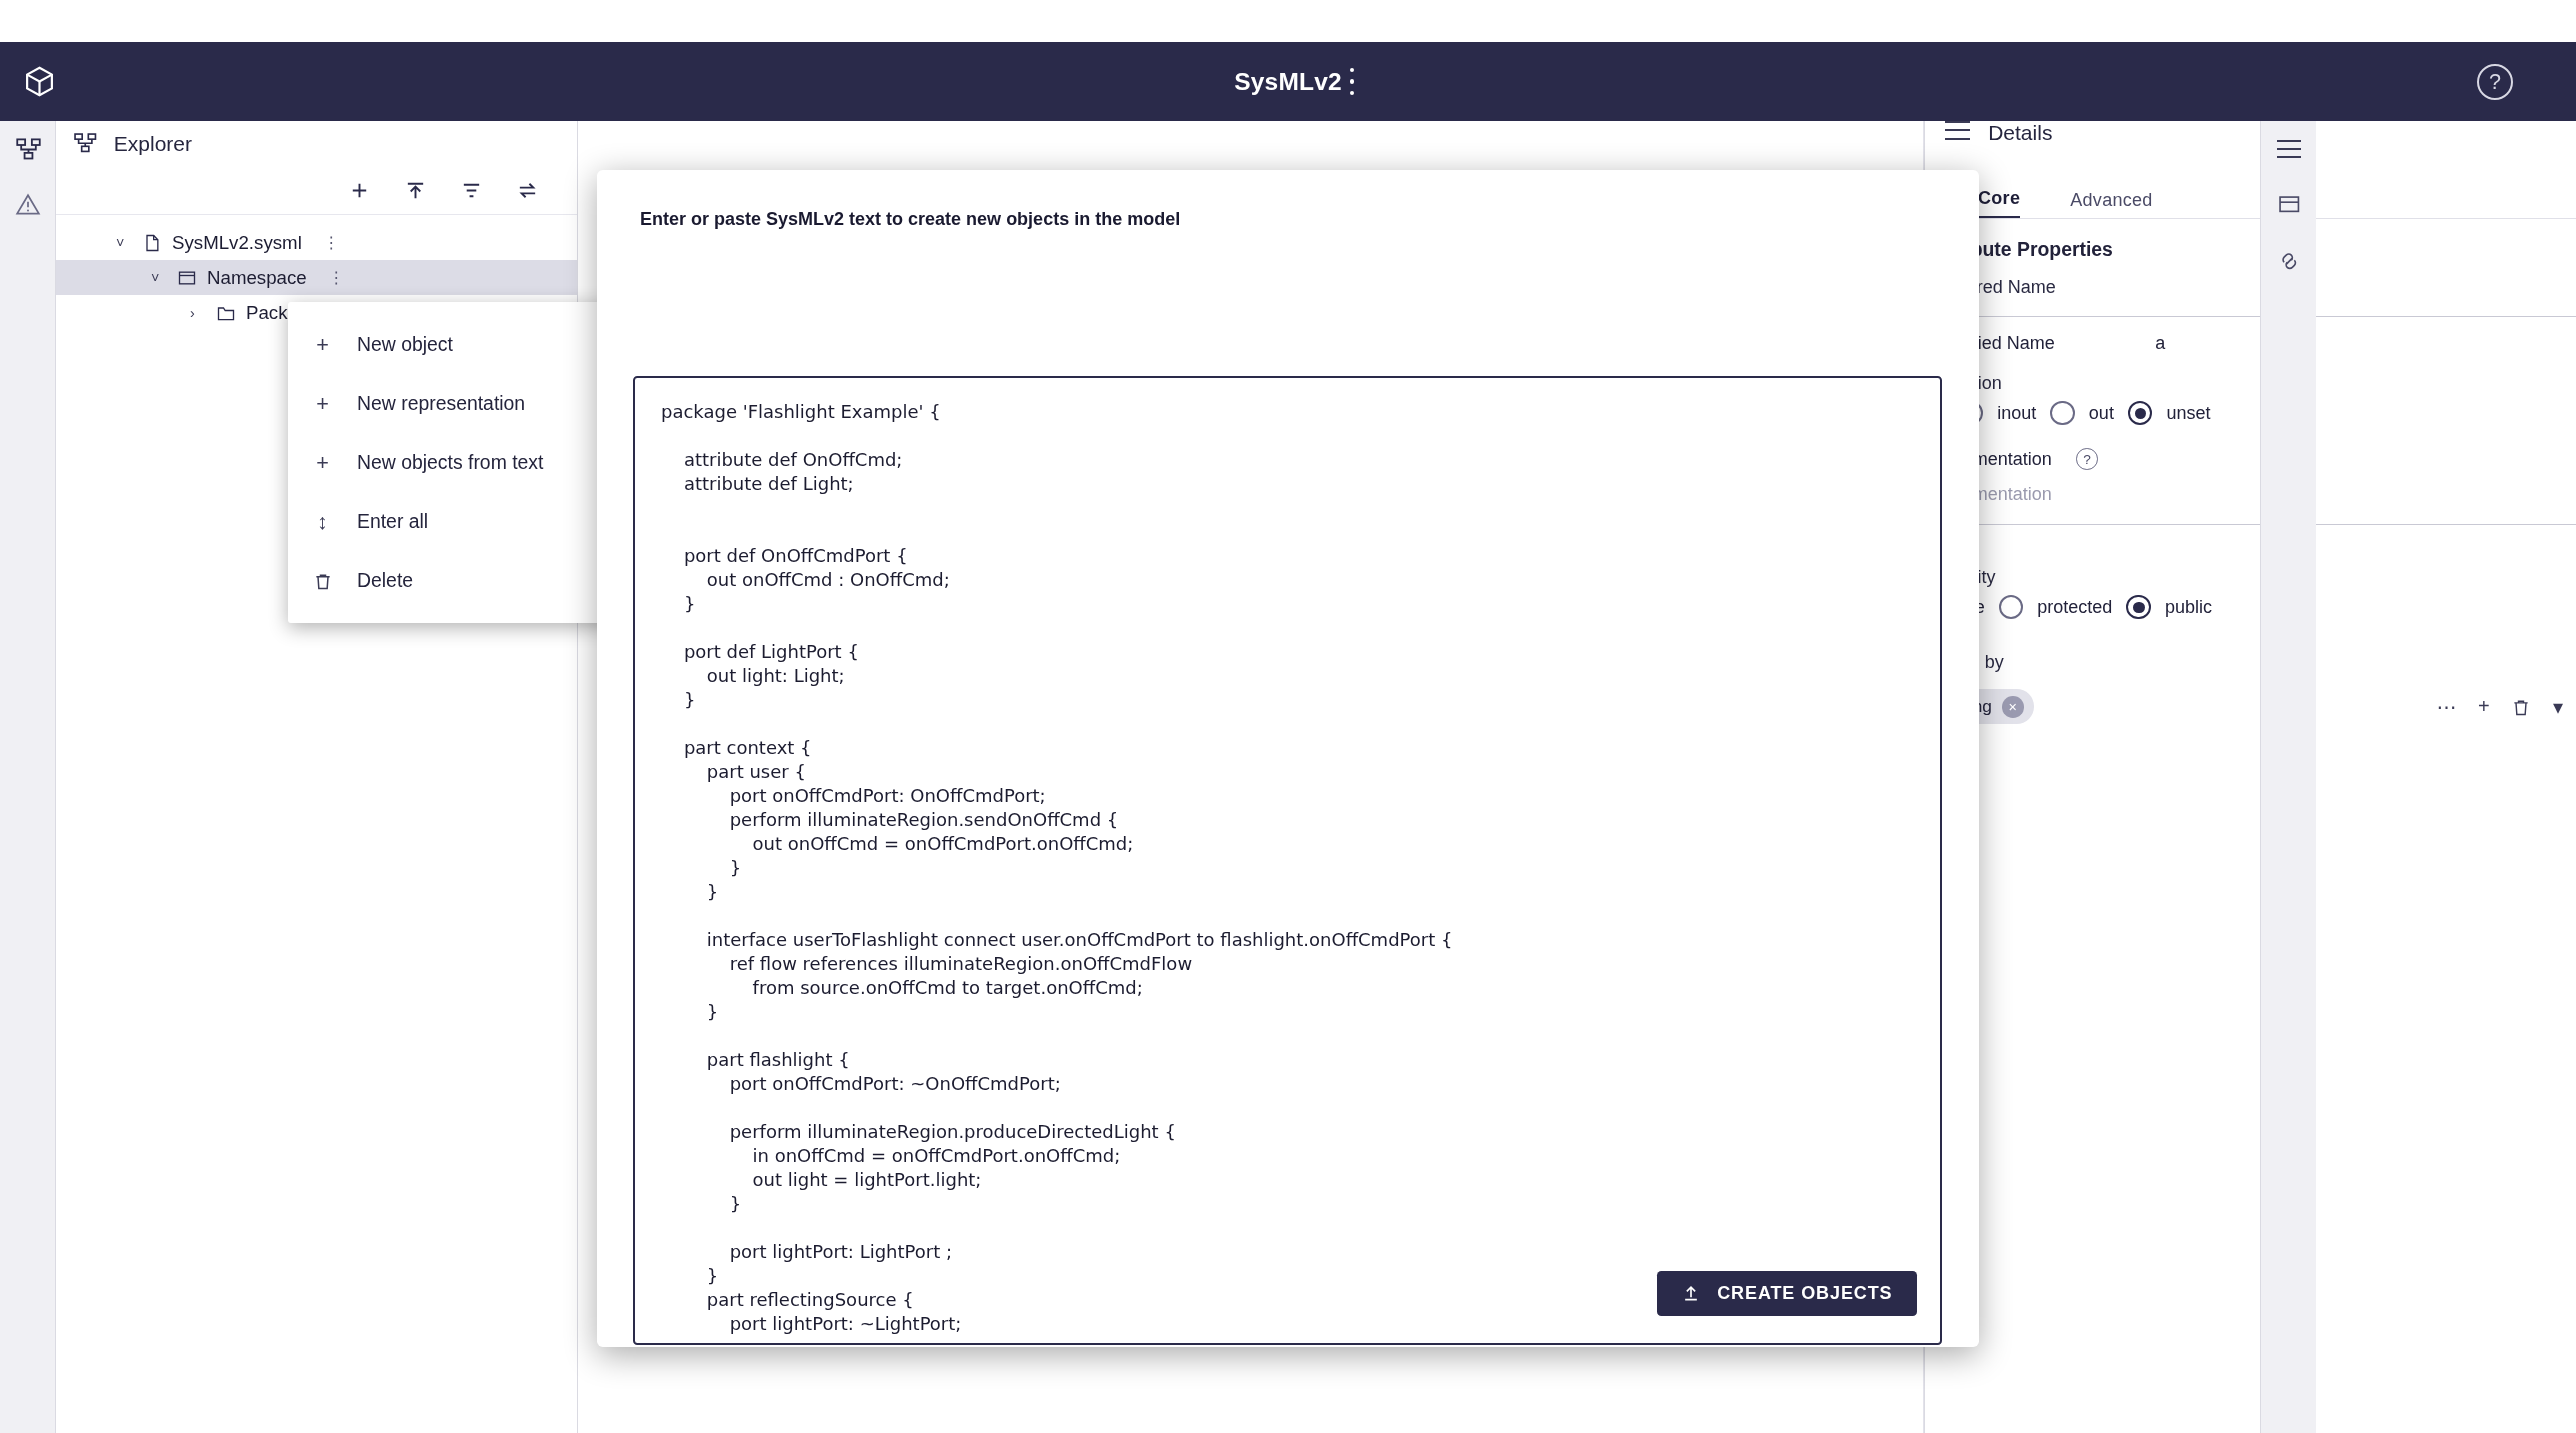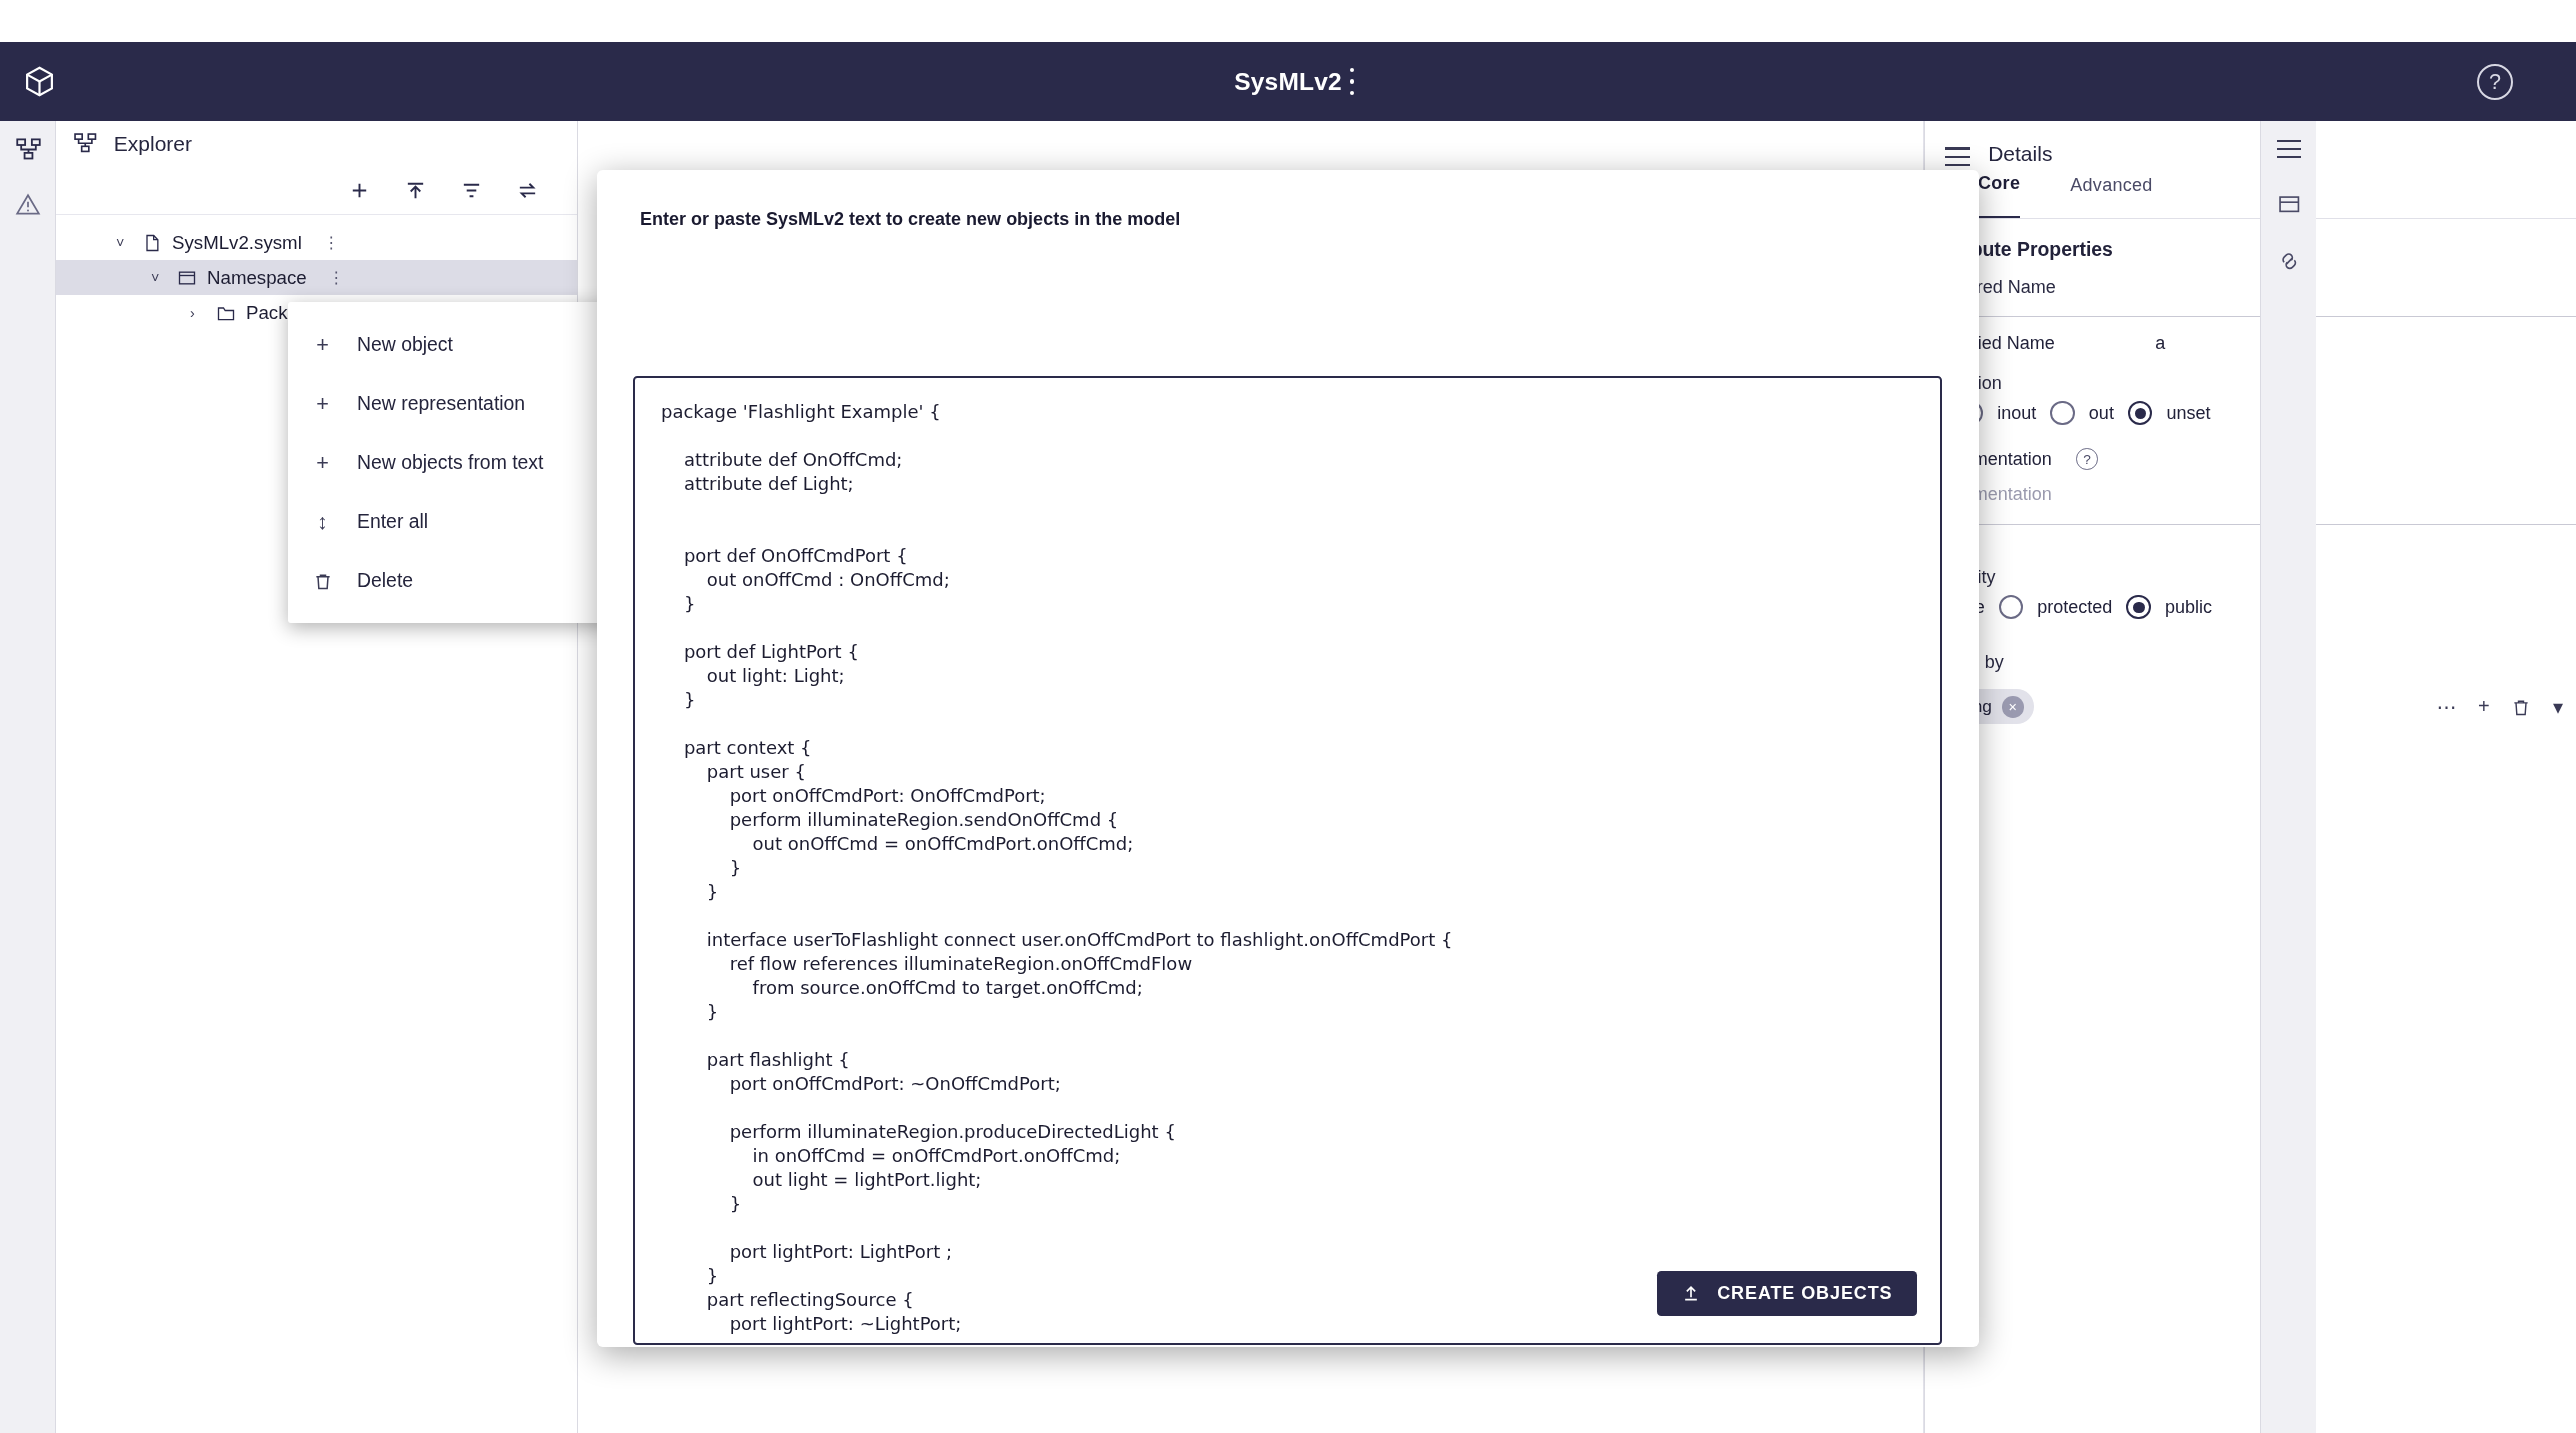--- a/index.html
+++ b/index.html
@@ -133,21 +133,21 @@
 
   
   .details {
     position: absolute; left: 1924px; top: 79px;
     width: 652px; height: 1355px;
     background: #ffffff;
     border-left: 0.7px solid #dadae2;
   }
   .details-header {
     height: 45px;
-    display: flex; align-items: flex-end;
+    display: flex; align-items: flex-start;
     gap: 18.7px;
     padding-left: 20px;
     color: #26263f;
   }
   .details-title { font-size: 21px; }
   .hamburger, .ham-right { width: 24.5px; height: 18.7px; display:flex; flex-direction: column; justify-content: space-between; cursor: pointer;}
   .hamburger i, .ham-right i { display:block; height: 2.2px; background:#3a3a55; width: 100%; }
   .right-rail {
     position: absolute; right: 0; top: 79px;
     width: 56px; height: 1355px;
@@ -156,21 +156,21 @@
   }
   .details-tabs {
     display: flex; align-items: flex-end;
     height: 53px;
     padding-left: 53px;
     gap: 50px;
     border-bottom: 0.7px solid #e0e0e8;
   }
   .dtab {
     font-size: 18px; color: #4a4a66;
-    padding-bottom: 22px;
+    padding-bottom: 7px;
     cursor: pointer;
     letter-spacing: 0.3px;
   }
   .dtab.active { color: #1e1e38; border-bottom: 2.9px solid #2a2a4a; font-weight: bold;}
   .details-body { padding: 18.7px 0 0 0; color: #22223a; }
   .d-section-title { font-size: 19.4px; font-weight: bold; padding-left: 5.8px; margin-bottom: 16px;}
   .d-label { font-size: 18px; padding-left: 5.8px; color: #2a2a42; }
   .d-underline { height: 0.7px; background: #c9c9d4; margin: 18.7px 0 16px 0; }
   .d-row { display:flex; align-items:center; padding-left: 5.8px; font-size: 18px; gap: 14.4px;}
   .radio-group { display: flex; align-items: center; gap: 14px; padding-left: 5.8px; font-size: 18px; margin-top: 7.2px;}

